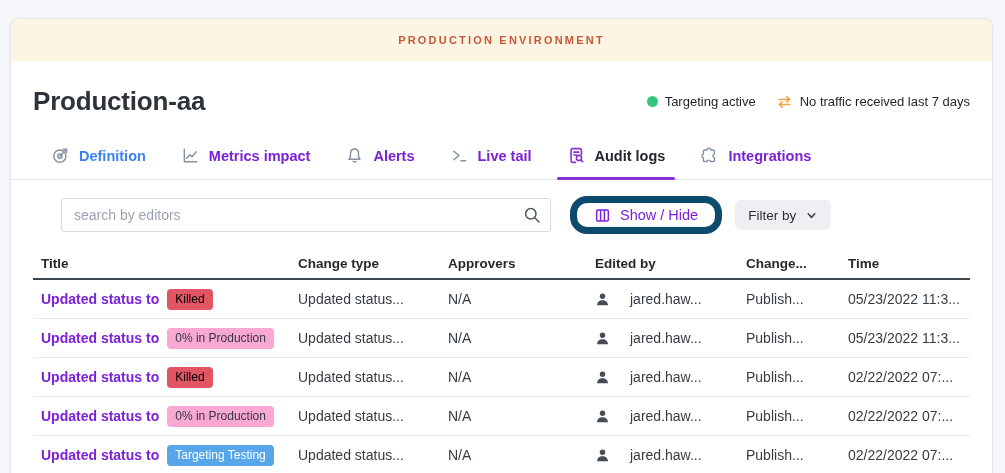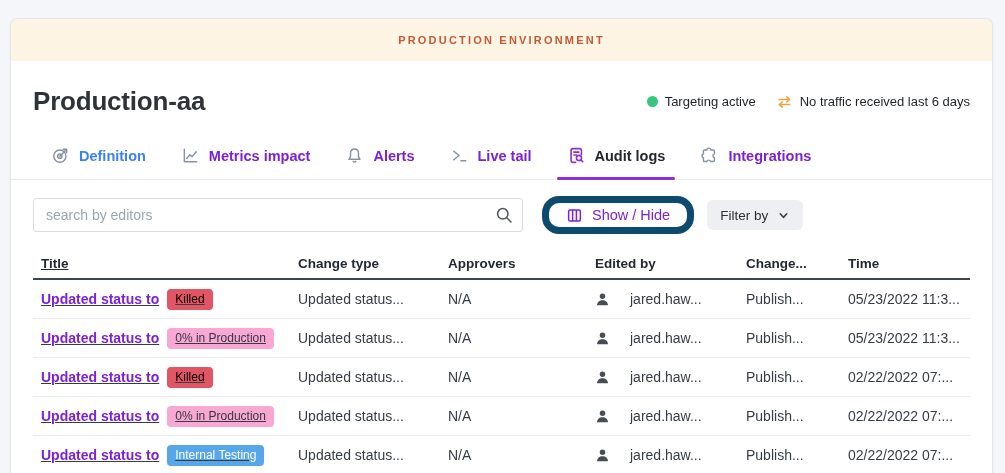--- a/index.html
+++ b/index.html
@@ -30,35 +30,35 @@
   .tabs{display:flex;gap:15px;margin:27px -22px 0;padding-left:30px;border-bottom:1px solid #e5e8ec;}
   .tab{display:flex;align-items:center;gap:9px;padding:2px 10px 14px;font-size:14.5px;font-weight:700;
        color:#7c21d6;cursor:pointer;position:relative;white-space:nowrap;}
   .tab .ticon{color:#8492a3;display:flex;align-items:center;}
   .tab--dark{color:#3b82f6;}
   .tab--active{color:#24292f;}
   .tab--active .ticon{color:#8b2fd3;}
   .tab--active::after{content:"";position:absolute;left:0;right:0;bottom:-1px;height:3px;background:#8b2fd3;border-radius:2px;}
 
   .toolbar{display:flex;align-items:center;margin-top:16px;}
-  .search-wrap{position:relative;width:490px;}
+  .search-wrap{position:relative;width:490px;margin-left:28px;}
   .search-input{width:100%;box-sizing:border-box;height:34px;border:1px solid #d8dde2;border-radius:3px;
     padding:0 38px 0 12px;font-size:14px;color:#333;font-family:inherit;background:#fff;outline:none;}
   .search-input::placeholder{color:#9aa4b0;}
   .search-ic{position:absolute;right:10px;top:8px;pointer-events:none;display:flex;}
   .btn-showhide{margin-left:19px;height:38px;display:flex;align-items:center;gap:9px;padding:0 17px;
     border:7px solid #0c4a6e;border-radius:17px;background:#fff;color:#7c21d6;font-size:14.5px;
     font-family:Liberation Sans, sans-serif;cursor:pointer;}
   .btn-filter{margin-left:13px;height:30px;display:flex;align-items:center;gap:9px;padding:0 13px;
     background:#edeff2;border:none;border-radius:6px;font-size:13.5px;color:#2b3036;font-family:inherit;cursor:pointer;}
 
   .table{margin-top:14px;}
   .thead,.trow{display:grid;grid-template-columns:265px 150px 147px 151px 102px 1fr;align-items:center;}
   .thead{height:30px;border-bottom:2px solid #3f454d;font-size:13.5px;font-weight:600;color:#24292f;}
-  .thead > div:first-child,.trow > div:first-child{padding-left:8px;text-decoration:underline;}
+  .thead > div:first-child,.trow > div:first-child{padding-left:8px;}
   .trow{height:38px;border-bottom:1px solid #e9ebee;font-size:14px;color:#363c43;}
   .cell{overflow:hidden;white-space:nowrap;}
   .title-cell{display:flex;align-items:center;gap:8px;}
   .title-link{color:#7c21d6;font-weight:700;font-size:14px;cursor:pointer;text-decoration:none;}
   .badge{font-size:12px;padding:3px 8px;border-radius:4px;white-space:nowrap;line-height:1.25;}
   .badge--red{background:#e15564;color:#000000;}
   .badge--gray{background:#f9a8d4;color:#33383f;}
   .badge--blue{background:#57a6ea;color:#ffffff;}
   .edited-cell{display:flex;align-items:center;gap:20px;}
 </style>
@@ -82,21 +82,21 @@
         </div>
         <div class="status-item">
           <span class="traffic-ic">
             <svg width="17" height="16" viewBox="0 0 18 16" fill="none" stroke="#f2a33c" stroke-width="1.7" stroke-linecap="round" stroke-linejoin="round">
               <path d="M3.5 5.3 H14"></path>
                 <path d="M11.4 2.6 L14.3 5.3 L11.4 8"></path>
               <path d="M14.5 10.7 H4"></path>
                 <path d="M6.6 8 L3.7 10.7 L6.6 13.4"></path>
             </svg>
           </span>
-          <span>No traffic received last 6 days</span>
+          <span>No traffic received last 7 days</span>
         </div>
       </div>
     </div>
 
     <div class="tabs">
       <div class="tab tab--dark">
         <span class="ticon">
           <svg width="19" height="19" viewBox="0 0 20 20" fill="none" stroke="currentColor" stroke-width="1.5" stroke-linecap="round" stroke-linejoin="round">
             <circle cx="9.3" cy="10.7" r="6.4"></circle>
               <circle cx="9.3" cy="10.7" r="2.2"></circle>
@@ -271,21 +271,21 @@
           </span>
           <span>jared.haw...</span>
         </div>
         <div class="cell">Publish...</div>
         <div class="cell">02/22/2022 07:...</div>
       </div>
 
       <div class="trow">
         <div class="cell title-cell">
           <a class="title-link">Updated status to</a>
-          <span class="badge badge--blue">Internal Testing</span>
+          <span class="badge badge--blue">Targeting Testing</span>
         </div>
         <div class="cell">Updated status...</div>
         <div class="cell">N/A</div>
         <div class="cell edited-cell">
           <span style="display:flex;">
             <svg width="15" height="15" viewBox="0 0 16 16" fill="#474d54">
                 <circle cx="8" cy="4.6" r="2.9"></circle>
                 <path d="M2.2 14.2 C2.2 10.9 4.8 8.9 8 8.9 C11.2 8.9 13.8 10.9 13.8 14.2 Z"></path>
               </svg>
           </span>

